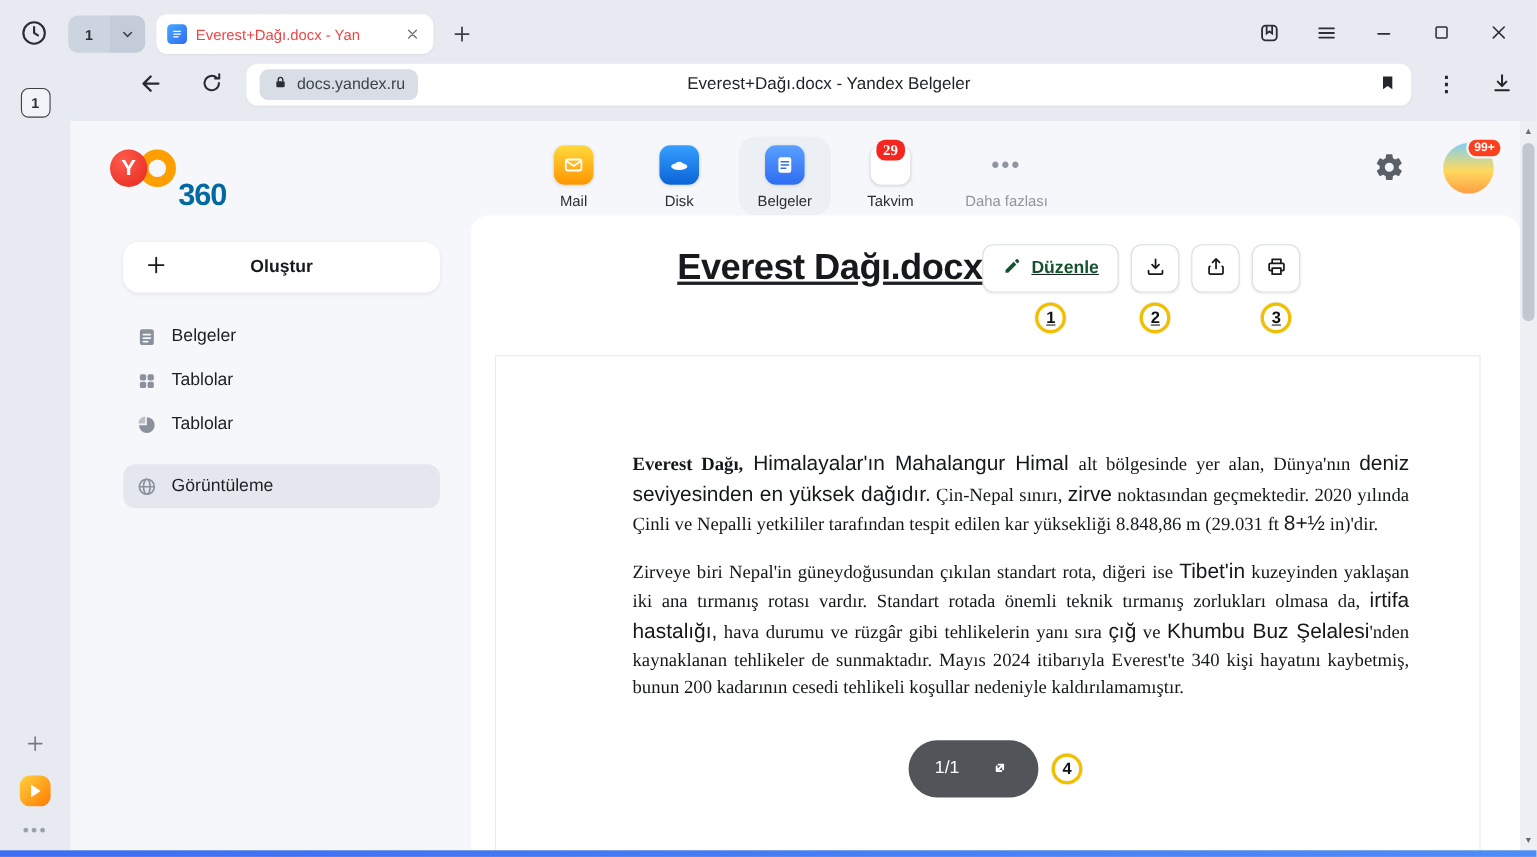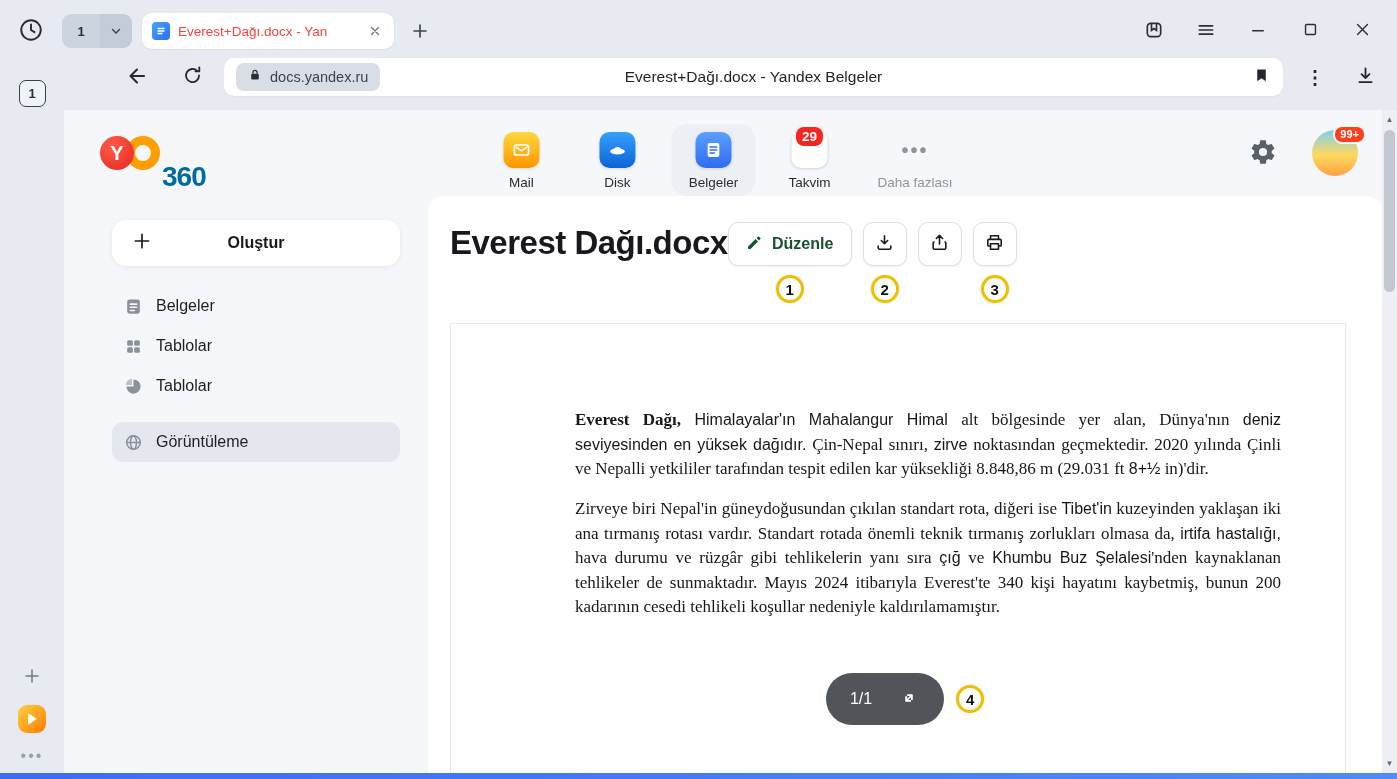--- a/index.html
+++ b/index.html
@@ -61,21 +61,21 @@
   .logo-text { font-size:28px; font-weight:800; letter-spacing:-1px; color:#0369a1; margin-left:2px;margin-top:48px; }
 
   .site-nav { position:absolute; left:50%; top:14px; transform:translateX(-50%); display:flex; align-items:flex-start; gap:12px; }
   .nav-item { display:flex; flex-direction:column; align-items:center; gap:7px; padding:8px 14px 6px; border-radius:16px; min-width:84px; cursor:pointer; }
   .nav-item.active { background:#ecEFf4; background:#ecf0f5; }
   .nav-tile { width:36px; height:36px; border-radius:10px; display:flex; align-items:center; justify-content:center; box-shadow:0 1px 3px rgba(0,0,0,.12); }
   .tile-mail { background:linear-gradient(180deg,#ffd93d 0%,#ff9500 100%); }
   .tile-disk { background:linear-gradient(180deg,#35a0ff 0%,#0b63d6 100%); }
   .tile-docs { background:linear-gradient(180deg,#5aa0ff 0%,#2e6cf2 100%); }
   .tile-cal { background:#fff; position:relative; box-shadow:0 1px 3px rgba(0,0,0,.15); }
-  .cal-badge { position:absolute; top:-5px; left:50%; transform:translateX(-50%); background:#f5261f; color:#fff; font-size:13.5px; font-weight:700; border-radius:8px; padding:2px 6px; line-height:15px; }
+  .cal-badge { position:absolute; top:-5px; left:50%; transform:translateX(-50%); background:#f5261f; color:#fff; font-size:13.5px; font-weight:700; border-radius:8px; padding:2px 6px; line-height:15px;font-family:Liberation Serif, serif; }
   .tile-more { box-shadow:none; color:#8f959e; font-size:20px; letter-spacing:2px; font-weight:700; }
   .nav-label { font-size:13.5px; color:#2a2d33; white-space:nowrap; }
   .nav-item.more .nav-label { color:#8f959e; }
 
   .header-right { position:absolute; right:24px; top:0; height:86px; display:flex; align-items:center; gap:34px; }
   .gear-btn { width:30px; height:30px; color:#596068; }
   .avatar { width:46px; height:46px; border-radius:50%; background:linear-gradient(180deg,#7fd0f2 0%,#ffd95e 55%,#ff9f43 100%); position:relative; cursor:pointer; }
   .avatar-badge { position:absolute; top:-5px; right:-8px; background:#fc3f1d; color:#fff; font-size:11px; font-weight:700; border-radius:9px; padding:2px 5px; border:2px solid #f5f7fa; line-height:11px; }
 
   
@@ -85,37 +85,37 @@
   .create-plus { position:absolute; left:18px; top:11px; width:24px; height:24px; color:#17191c; }
   .side-list { margin-top:20px; display:flex; flex-direction:column; }
   .side-item { width:288px; height:40px; display:flex; align-items:center; gap:13px; padding:0 12px; border-radius:11px; cursor:pointer; }
   .side-item.active { background:#e4e8ee; }
   .side-item.gap-above { margin-top:16px; }
   .side-icon { width:19px; height:19px; color:#8a919c; flex:none; }
   .side-label { font-size:16px; color:#1c1f23; }
 
   
   .doc-panel { flex:1; background:#fff; border-radius:16px 16px 0 0; position:relative; display:flex; flex-direction:column; overflow:hidden; }
-  .panel-header { display:flex; justify-content:flex-start; align-items:flex-start; padding:26px 34px 0 22px; }
+  .panel-header { display:flex; justify-content:center; align-items:flex-start; padding:26px 34px 0 22px;text-decoration:underline; }
   .doc-title { font-size:33px; font-weight:700; letter-spacing:-0.5px; color:#17191c; padding-top:2px; }
   .actions-wrap { display:flex; flex-direction:column; }
   .actions-row { display:flex; gap:11px; }
   .edit-btn { width:124px; height:44px; background:#fff; border:1px solid #dcdfe4; border-radius:10px; box-shadow:0 1px 2px rgba(27,31,35,.07); display:flex; align-items:center; justify-content:center; gap:9px; font-size:16px; font-weight:600; color:#14532d; cursor:pointer; font-family:inherit; }
   .edit-btn svg { width:17px; height:17px; }
   .sq-btn { width:44px; height:44px; background:#fff; border:1px solid #dcdfe4; border-radius:10px; box-shadow:0 1px 2px rgba(27,31,35,.07); display:flex; align-items:center; justify-content:center; color:#17191c; cursor:pointer; }
   .sq-btn svg { width:19px; height:19px; }
   .annot-row { display:flex; gap:11px; margin-top:9px; }
   .annot-cell { display:flex; justify-content:center; }
   .w-edit { width:124px; } .w-icon { width:44px; }
   .annot-circle { width:28px; height:28px; border-radius:50%; background:#fff; border:3.5px solid #f0c000; display:flex; align-items:center; justify-content:center; font-size:15px; font-weight:700; color:#111; box-shadow:0 0 0 1px rgba(0,0,0,.05); }
 
   .doc-page { margin:20px 36px 0 22px; flex:1; background:#fff; border:1px solid #e7e9ee; border-bottom:none; padding:84px 64px 0 124px; }
   .doc-text { font-family:"Liberation Serif", serif; font-size:17px; line-height:1.45; color:#15171a; text-align:justify; }
   .doc-text p + p { margin-top:15px; }
-  .run-sans { font-family:"Liberation Sans", sans-serif; font-size:16px; }
+  .run-sans { font-family:"Liberation Sans", sans-serif; font-size:19px; }
 
   .pager-row { position:absolute; left:0; right:0; bottom:48px; display:flex; justify-content:center; align-items:center; gap:12px; }
   .pager-pill { height:52px; background:rgba(72,76,81,.95); border-radius:27px; display:flex; align-items:center; padding:0 24px; gap:26px; }
   .pager-label { color:#fff; font-size:16px; }
   .pager-expand { width:22px; height:22px; color:#fff; background:none; border:none; cursor:pointer; display:flex; align-items:center; justify-content:center; }
 
   
   .scrollbar { position:absolute; top:110px; right:0; width:15px; bottom:6px; background:#edeff3; }
   .sb-arrow { position:absolute; left:0; width:15px; height:15px; display:flex; align-items:center; justify-content:center; font-size:8px; color:#636b75; }
   .sb-up { top:2px; } .sb-down { bottom:2px; }

